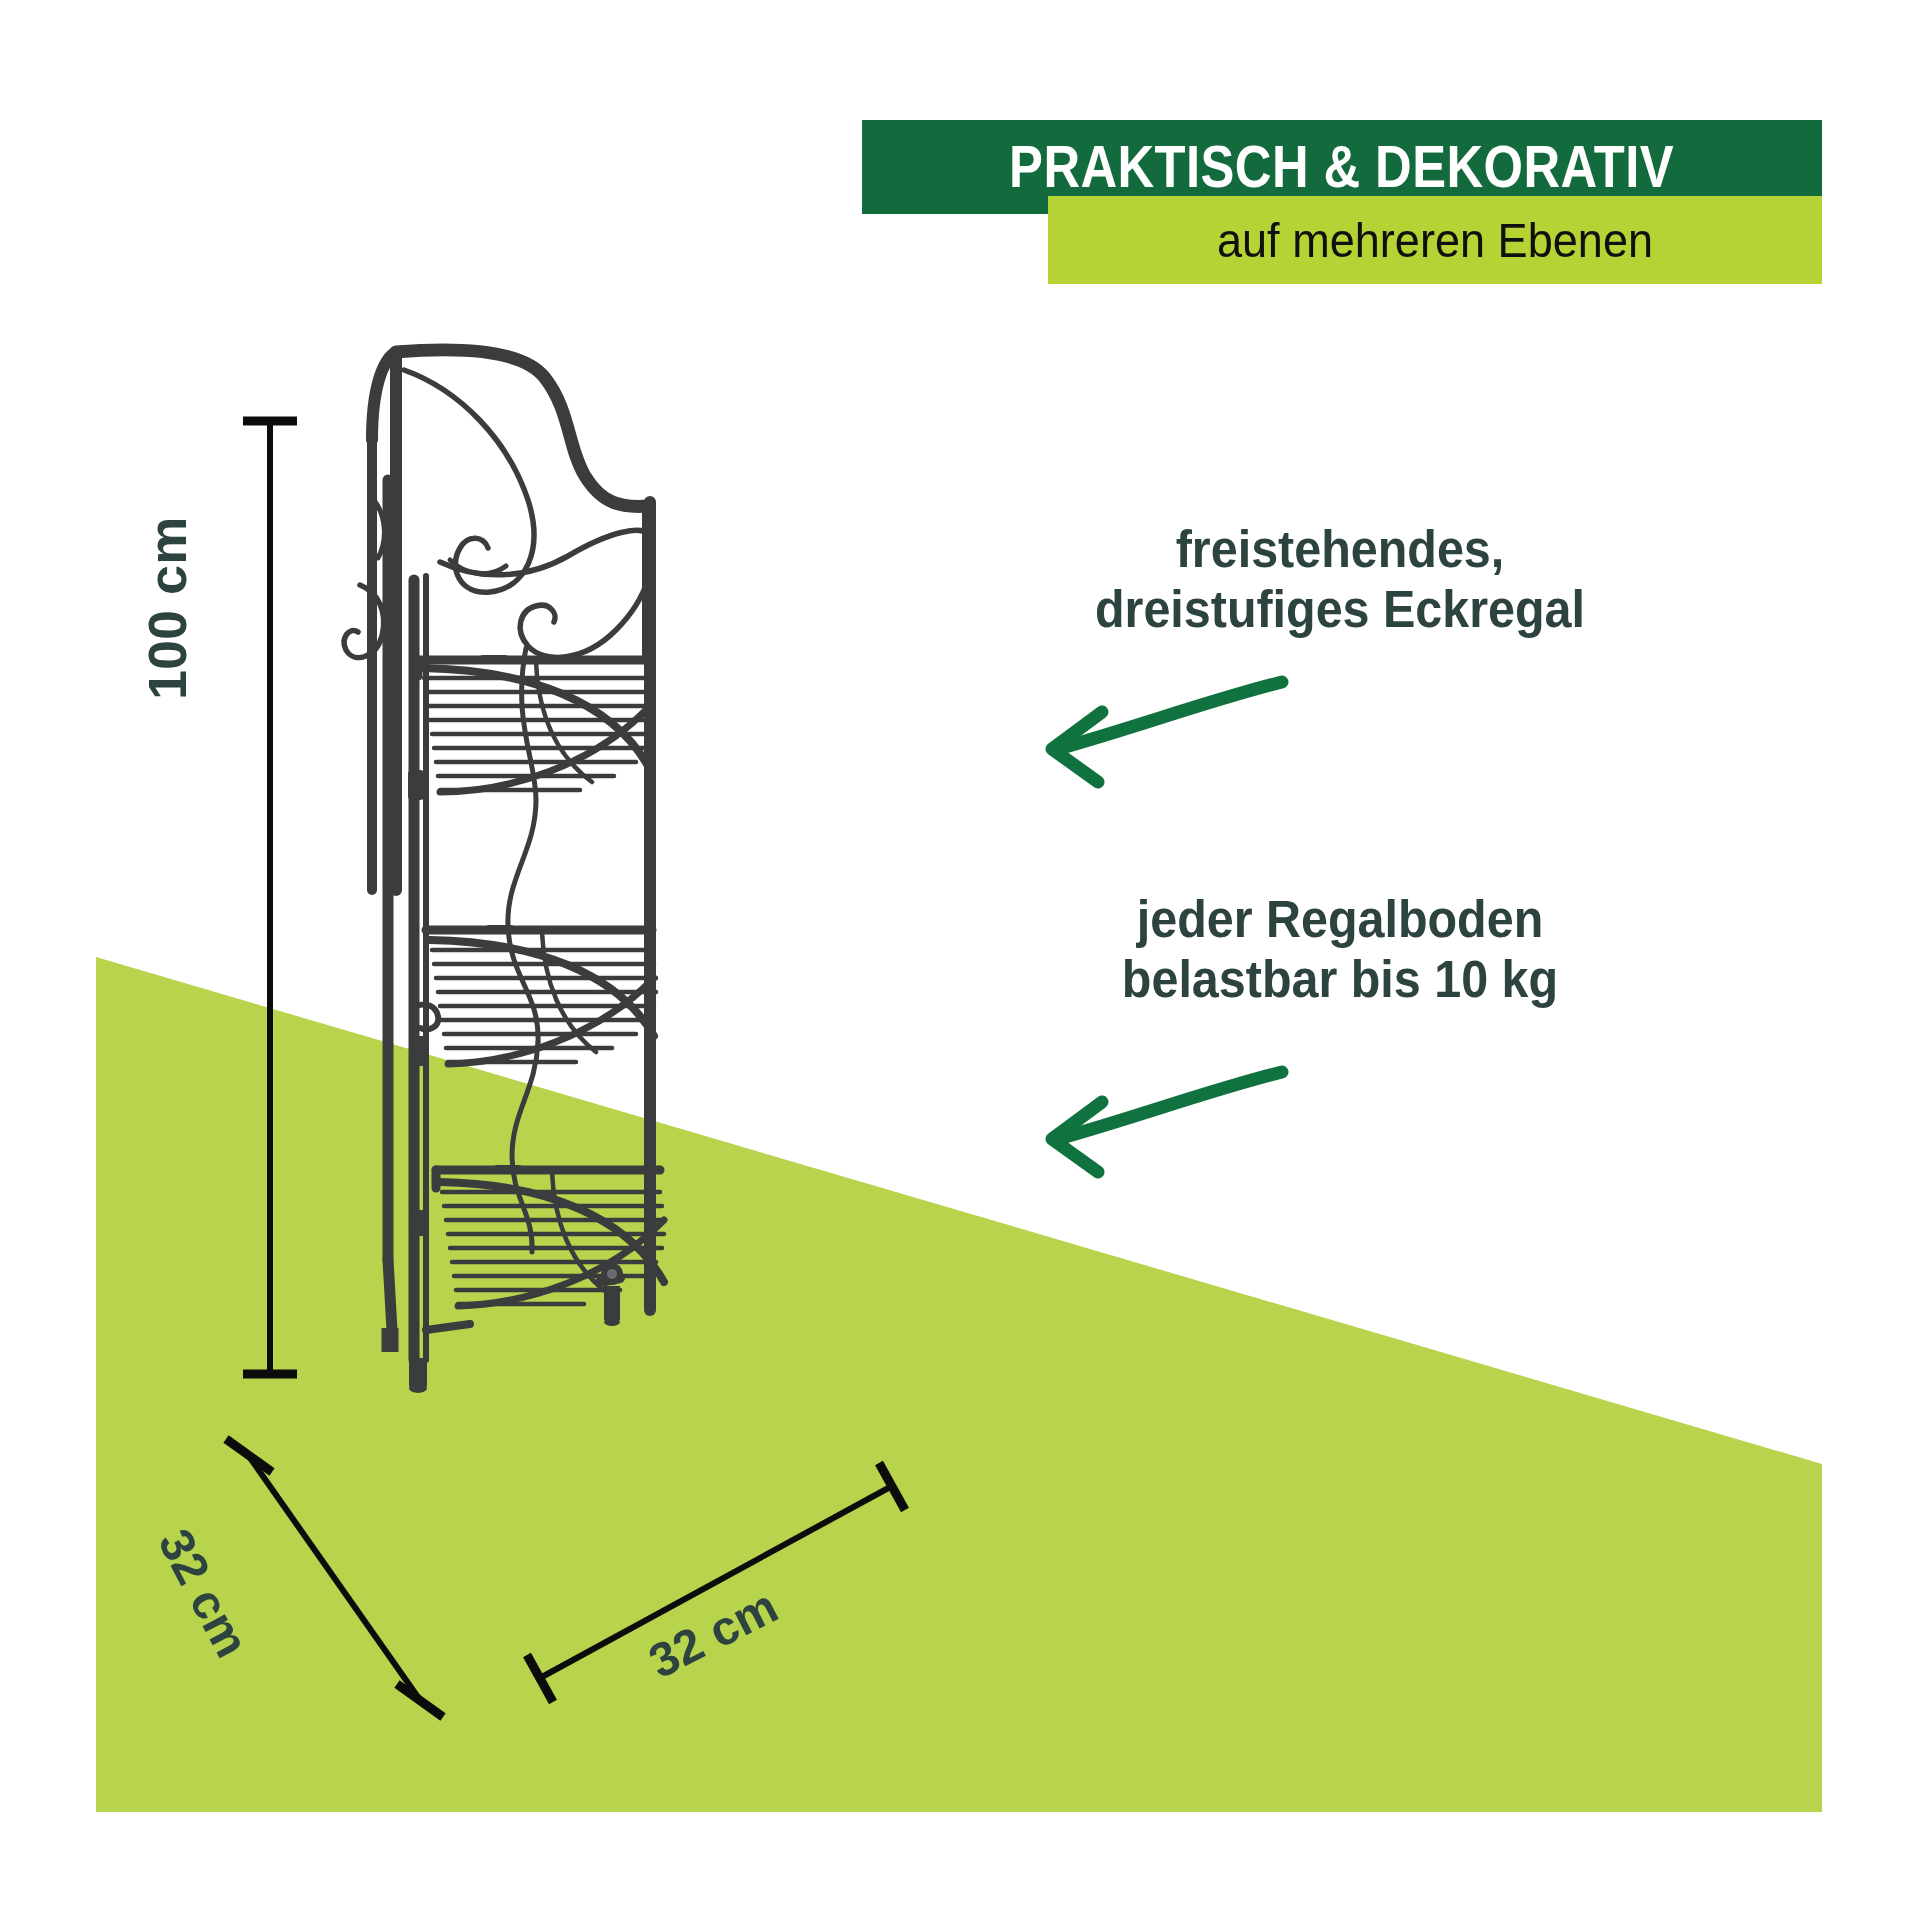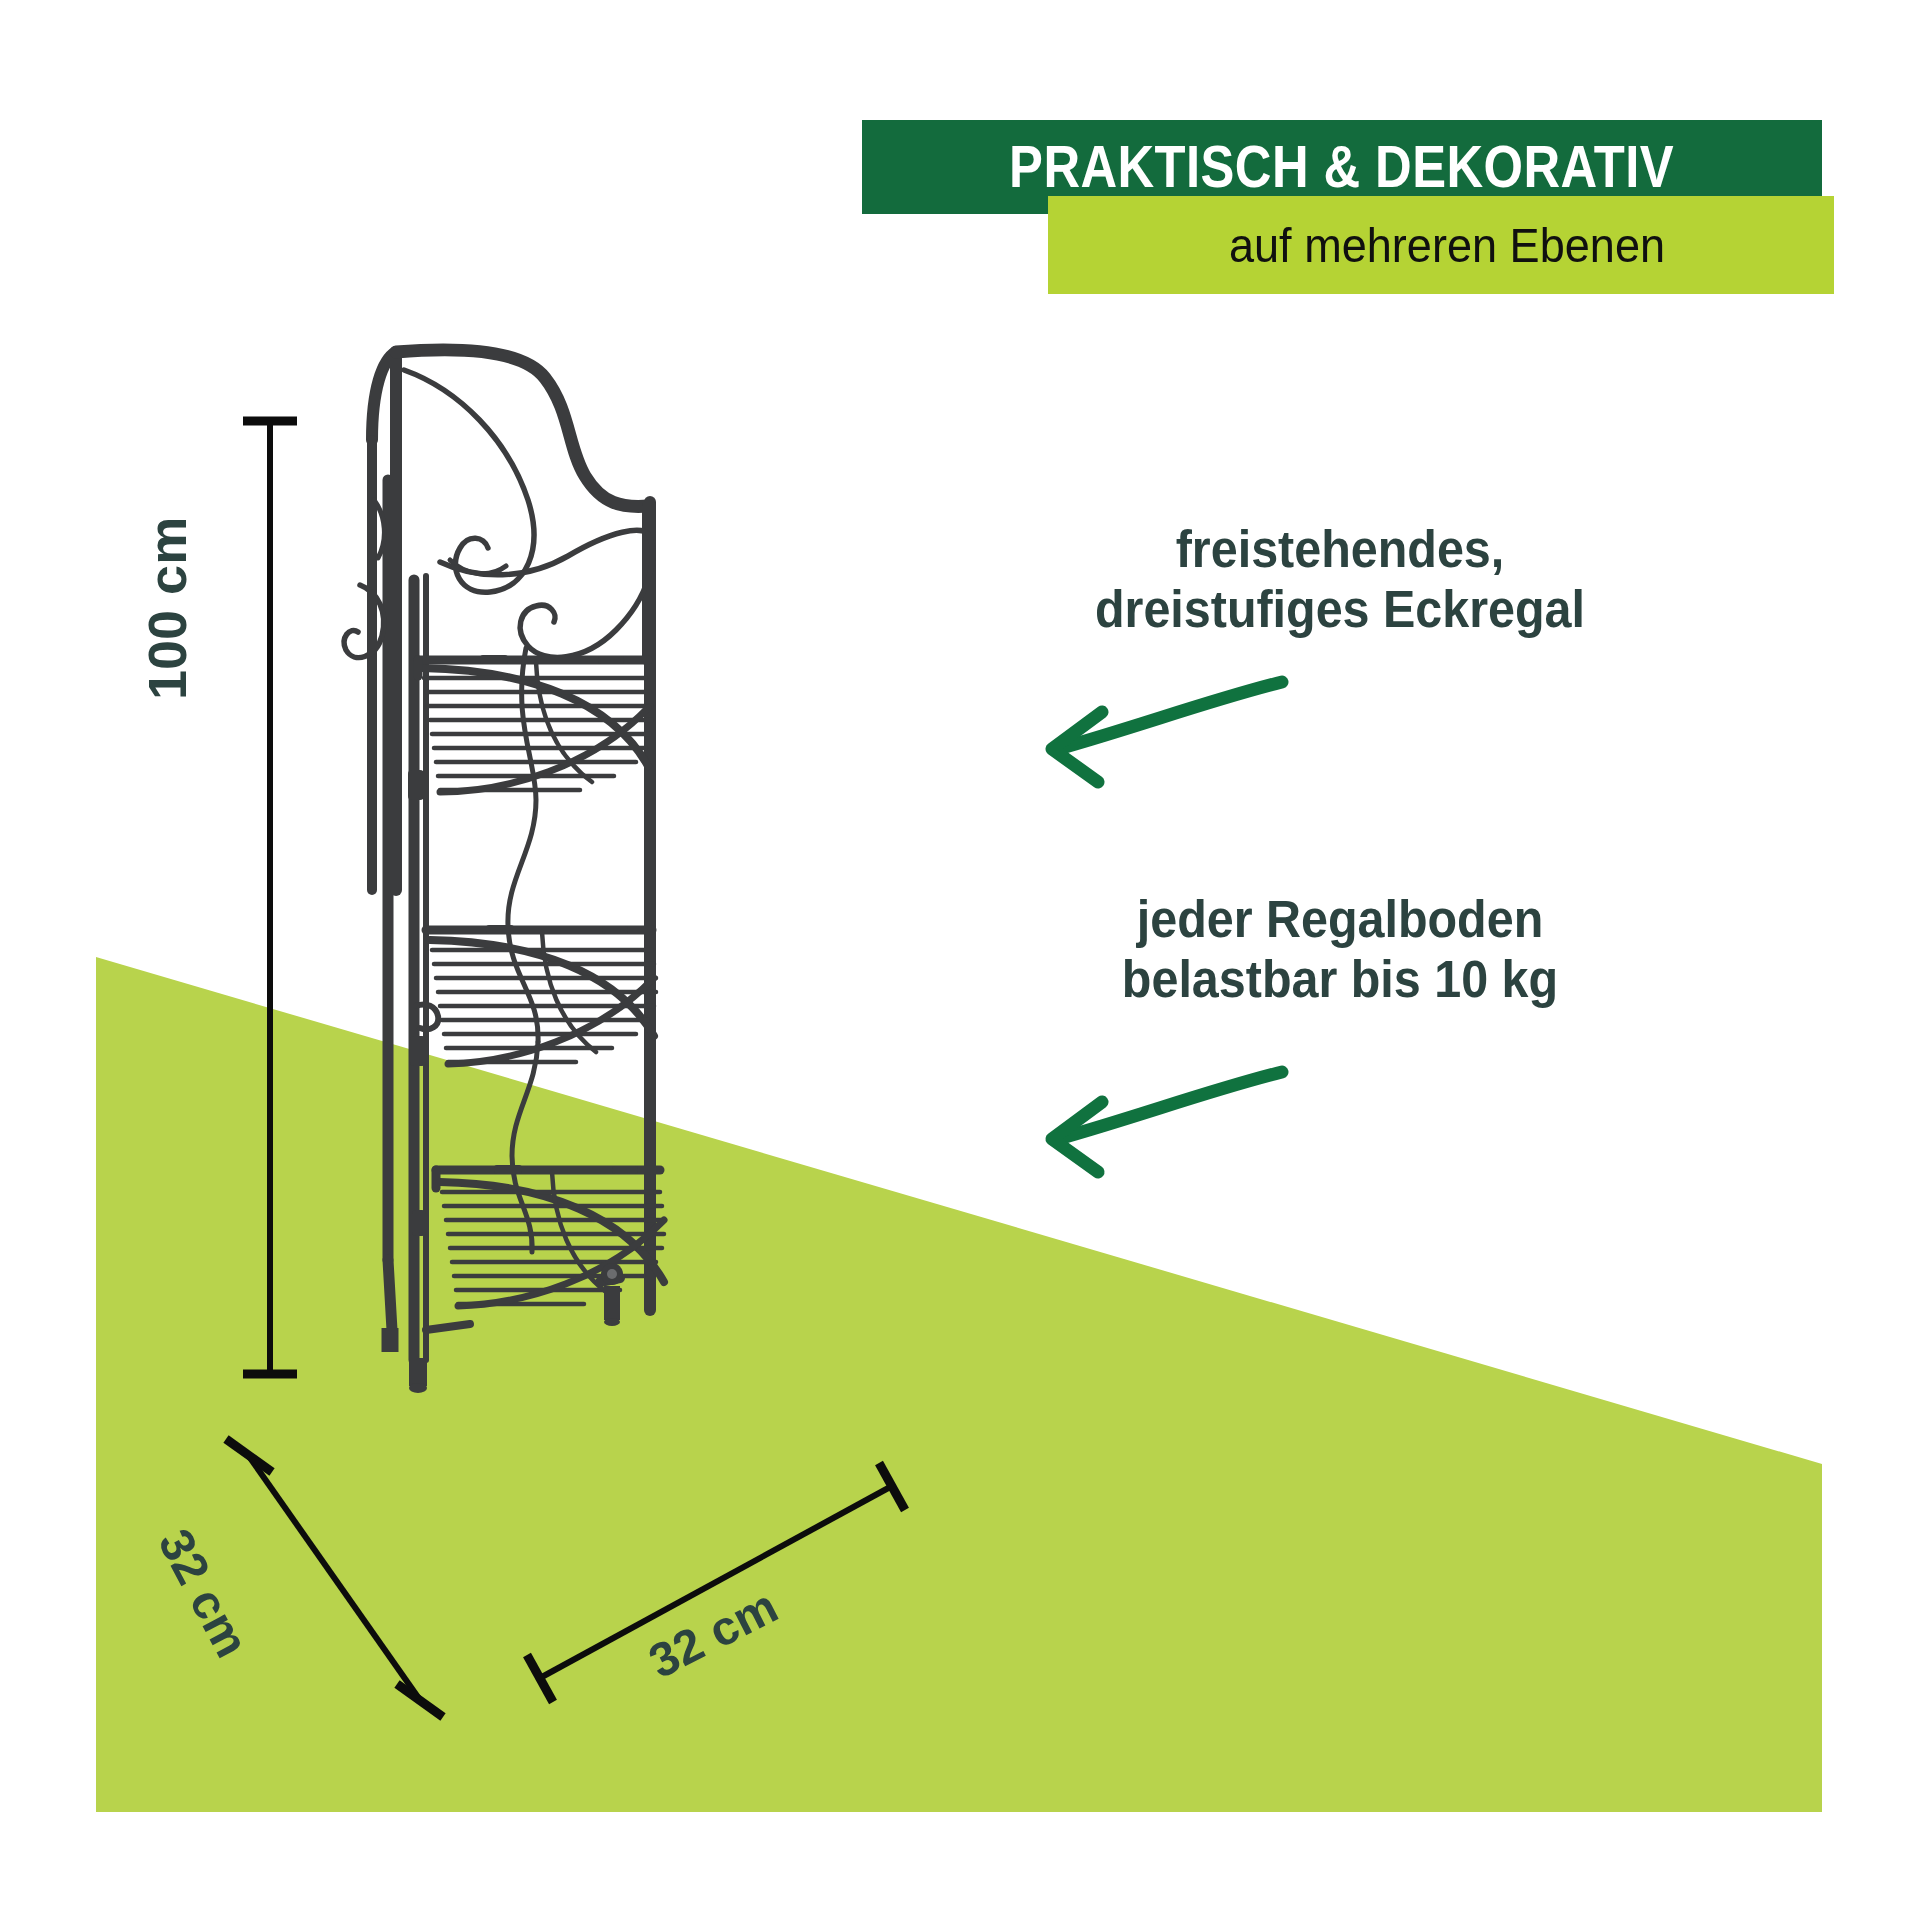--- a/index.html
+++ b/index.html
@@ -30,24 +30,24 @@
     font-weight:bold;
     letter-spacing:0.5px;
     transform:scaleX(0.86);
     transform-origin:center;
     white-space:nowrap;
     line-height:1;
   }
   .banner-light{
     position:absolute;
     left:1048px;top:196px;
-    width:774px;height:98px;
+    width:774px;height:88px;
     background:#B5D334;
     z-index:6;
-    display:flex;align-items:center;justify-content:center;padding-left:12px;
+    display:flex;align-items:center;justify-content:center;
   }
   .banner-light span{
     color:#10100f;
     font-size:49px;
     font-weight:normal;
     transform:scaleX(0.92);
     transform-origin:center;
     white-space:nowrap;
     line-height:1;
   }

